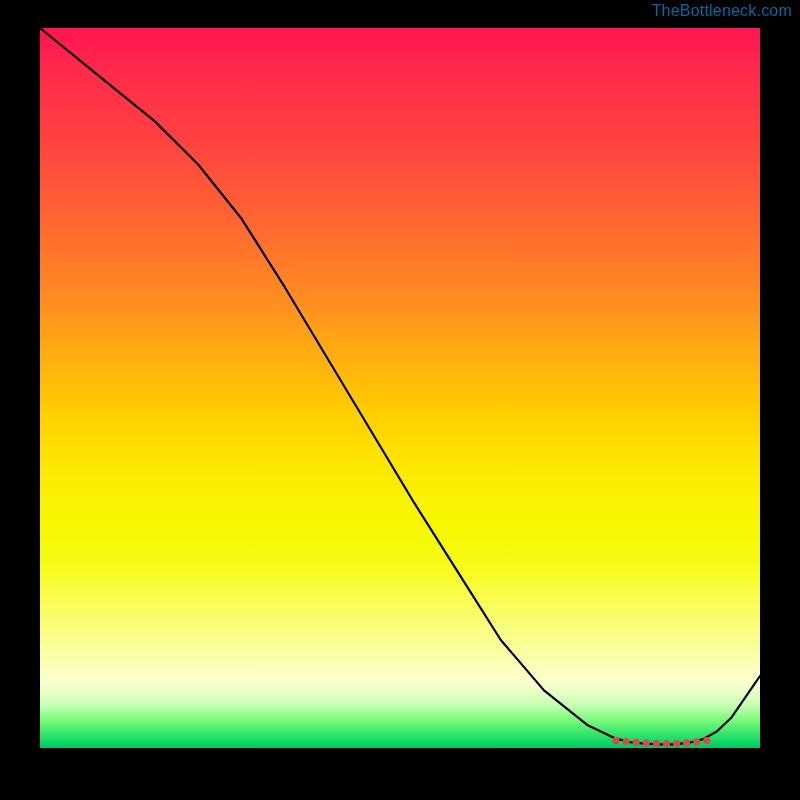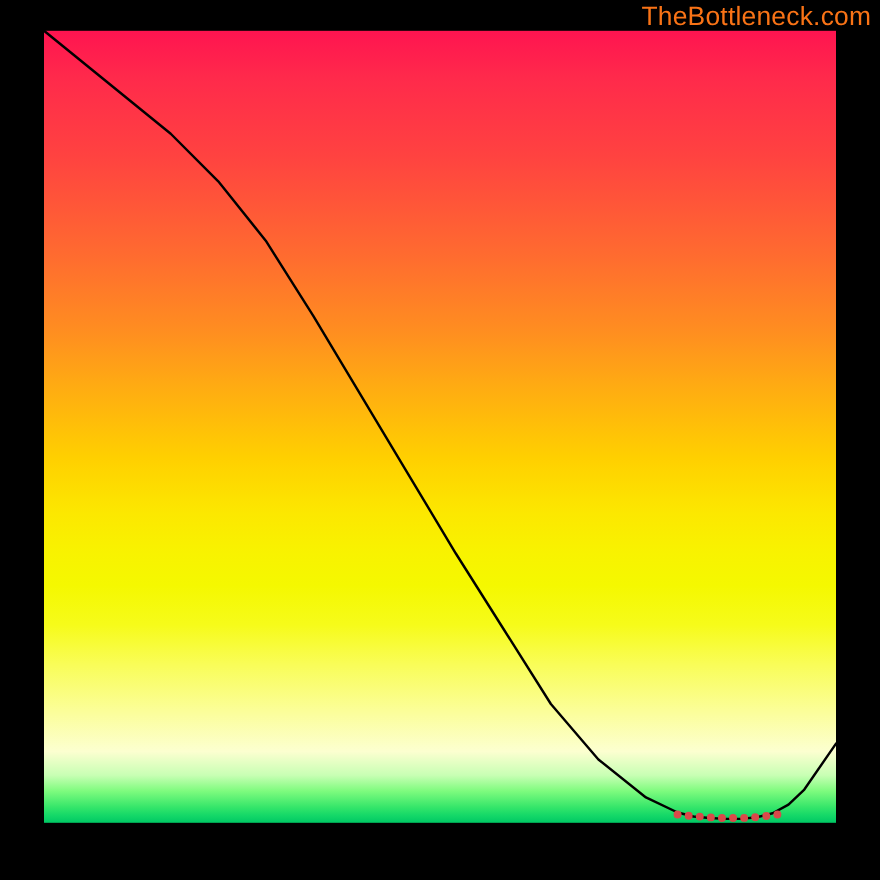--- a/index.html
+++ b/index.html
@@ -14,22 +14,22 @@
   .frame {
     position: relative;
     width: 800px;
     height: 800px;
     background: #000;
   }
   .watermark {
     position: absolute;
     top: 2px;
     right: 8px;
-    color: #f97316;
-    font-size: 24px;
+    color: #0369a1;
+    font-size: 16px;
     font-weight: 500;
     letter-spacing: 0.2px;
     text-align: center;
   }
   .plot-area {
     position: absolute;
     left: 40px;
     top: 28px;
     width: 720px;
     height: 720px;

